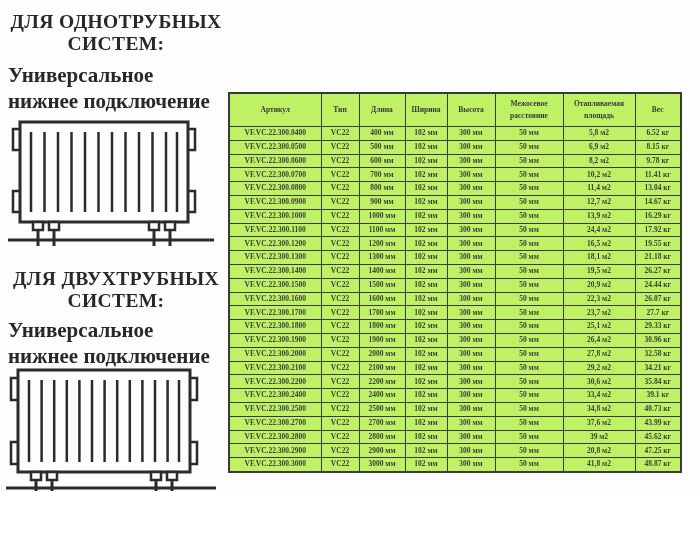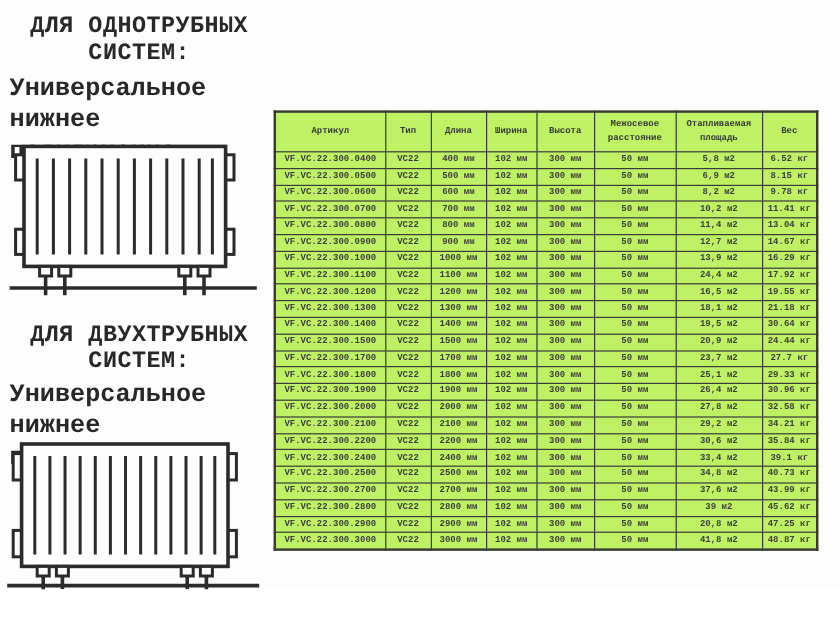--- a/index.html
+++ b/index.html
@@ -1,19 +1,19 @@
 <!DOCTYPE html>
 <html><head>
 <meta charset="utf-8">
 <style>
   html,body{margin:0;padding:0;}
   .page{
     position:relative; width:700px; height:491px;
     background:#fdfdfd; overflow:hidden;
-    font-family:Liberation Mono, monospace;
+    font-family:Liberation Serif, serif;
     color:#2e2e2e;
   }
   .heading{
     position:absolute; width:222px; left:5px;
     font-size:19.5px; font-weight:700; letter-spacing:.4px;
     line-height:1.15; text-align:center; white-space:pre-line;
     color:#282828;
   }
   .subheading{
     position:absolute; left:8px; width:225px;
@@ -265,33 +265,43 @@
           <td>21.18 кг</td>
         </tr>
         <tr>
           <td>VF.VC.22.300.1400</td>
           <td>VC22</td>
           <td>1400 мм</td>
           <td>102 мм</td>
           <td>300 мм</td>
           <td>50 мм</td>
           <td>19,5 м2</td>
-          <td>30.64 кг</td>
+          <td>26.27 кг</td>
         </tr>
         <tr>
           <td>VF.VC.22.300.1500</td>
           <td>VC22</td>
           <td>1500 мм</td>
           <td>102 мм</td>
           <td>300 мм</td>
           <td>50 мм</td>
           <td>20,9 м2</td>
           <td>24.44 кг</td>
         </tr>
         <tr>
+          <td>VF.VC.22.300.1600</td>
+          <td>VC22</td>
+          <td>1600 мм</td>
+          <td>102 мм</td>
+          <td>300 мм</td>
+          <td>50 мм</td>
+          <td>22,3 м2</td>
+          <td>26.07 кг</td>
+        </tr>
+        <tr>
           <td>VF.VC.22.300.1700</td>
           <td>VC22</td>
           <td>1700 мм</td>
           <td>102 мм</td>
           <td>300 мм</td>
           <td>50 мм</td>
           <td>23,7 м2</td>
           <td>27.7 кг</td>
         </tr>
         <tr>

